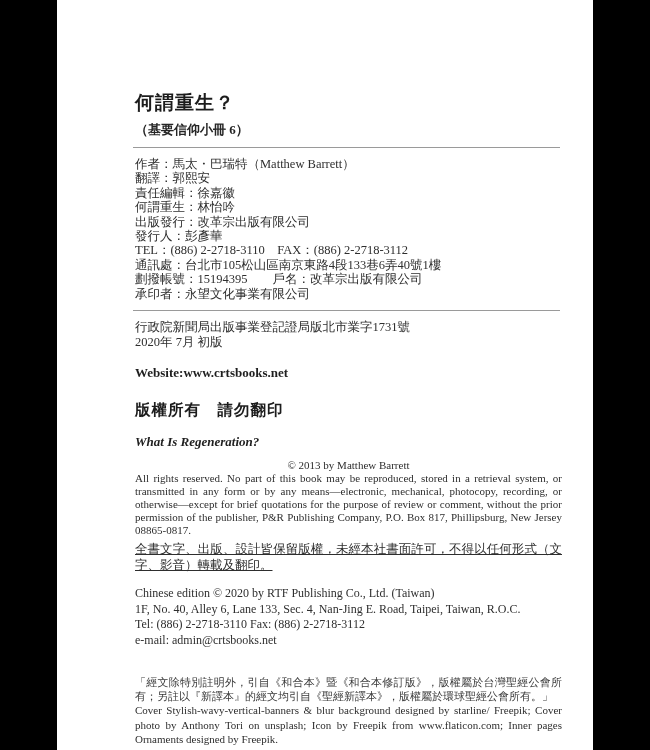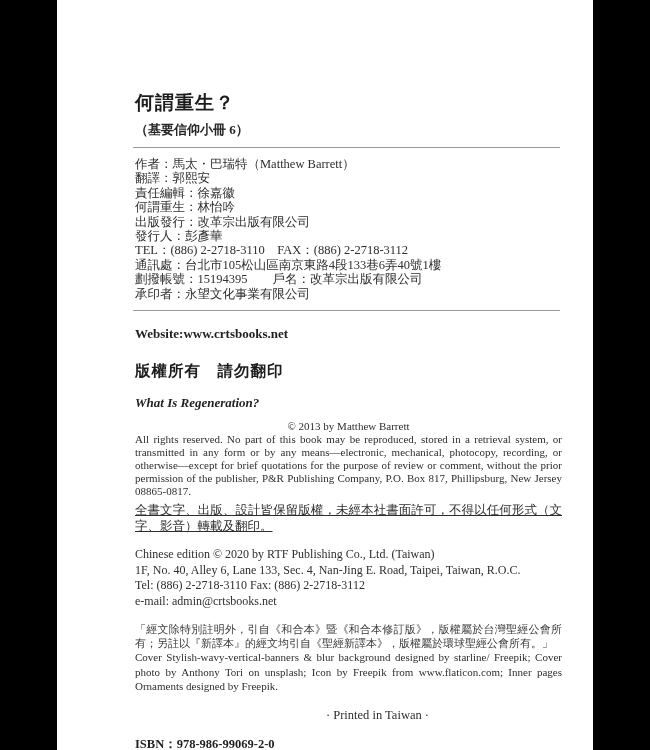--- a/index.html
+++ b/index.html
@@ -44,21 +44,21 @@
   .reg-block{margin-top:9px;}
   .reg-block div{font-size:12.5px;line-height:15px;color:#2e2e2e;}
   .website{margin-top:15px;font-size:13px;font-weight:bold;color:#1f1f1f;}
   .notice{margin-top:19px;font-size:15.5px;font-weight:bold;letter-spacing:1px;color:#1c1c1c;}
   .eng-title{margin-top:13px;font-size:13px;font-weight:bold;font-style:italic;color:#1f1f1f;}
   .copyright-line{margin-top:9px;font-size:11px;line-height:13px;color:#2e2e2e;text-align:center;}
   .rights{font-size:11px;line-height:13px;text-align:justify;color:#2e2e2e;}
   .cn-rights{margin-top:5px;font-size:12.5px;line-height:15.5px;text-align:justify;color:#2e2e2e;text-decoration:underline;}
   .edition-block{margin-top:13px;}
   .edition-block div{font-size:12px;line-height:15.5px;color:#2e2e2e;white-space:nowrap;}
-  .scripture{margin-top:14px;font-size:11px;line-height:13.5px;text-align:justify;color:#3a3a3a;}
+  .scripture{margin-top:28px;font-size:11px;line-height:13.5px;text-align:justify;color:#3a3a3a;}
   .credits{font-size:11px;line-height:14.5px;text-align:justify;color:#2e2e2e;}
   .printed{margin-top:14px;font-size:12.5px;color:#2e2e2e;text-indent:58px;text-align:center;}
   .isbn{margin-top:13px;font-size:12.5px;font-weight:bold;color:#1f1f1f;}
 </style>
 </head>
 <body>
 
 <div class="stage">
   <div class="page">
     <div class="content">
@@ -76,20 +76,24 @@
         <div>出版發行：改革宗出版有限公司</div>
         <div>發行人：彭彥華</div>
         <div>TEL：(886) 2-2718-3110　FAX：(886) 2-2718-3112</div>
         <div>通訊處：台北市105松山區南京東路4段133巷6弄40號1樓</div>
         <div>劃撥帳號：15194395　　戶名：改革宗出版有限公司</div>
         <div>承印者：永望文化事業有限公司</div>
       </div>
 
       <hr class="rule">
 
+      <div class="reg-block">
+        <div>行政院新聞局出版事業登記證局版北市業字1731號</div>
+        <div>2020年 7月 初版</div>
+      </div>
 
       <div class="website">Website:www.crtsbooks.net</div>
 
       <div class="notice">版權所有　請勿翻印</div>
 
       <div class="eng-title">What Is Regeneration?</div>
 
       <div class="copyright-line">© 2013 by Matthew Barrett</div>
       <div class="rights">All rights reserved. No part of this book may be reproduced, stored in a retrieval system, or transmitted in any form or by any means—electronic, mechanical, photocopy, recording, or otherwise—except for brief quotations for the purpose of review or comment, without the prior permission of the publisher, P&amp;R Publishing Company, P.O. Box 817, Phillipsburg, New Jersey 08865-0817.</div>
 

